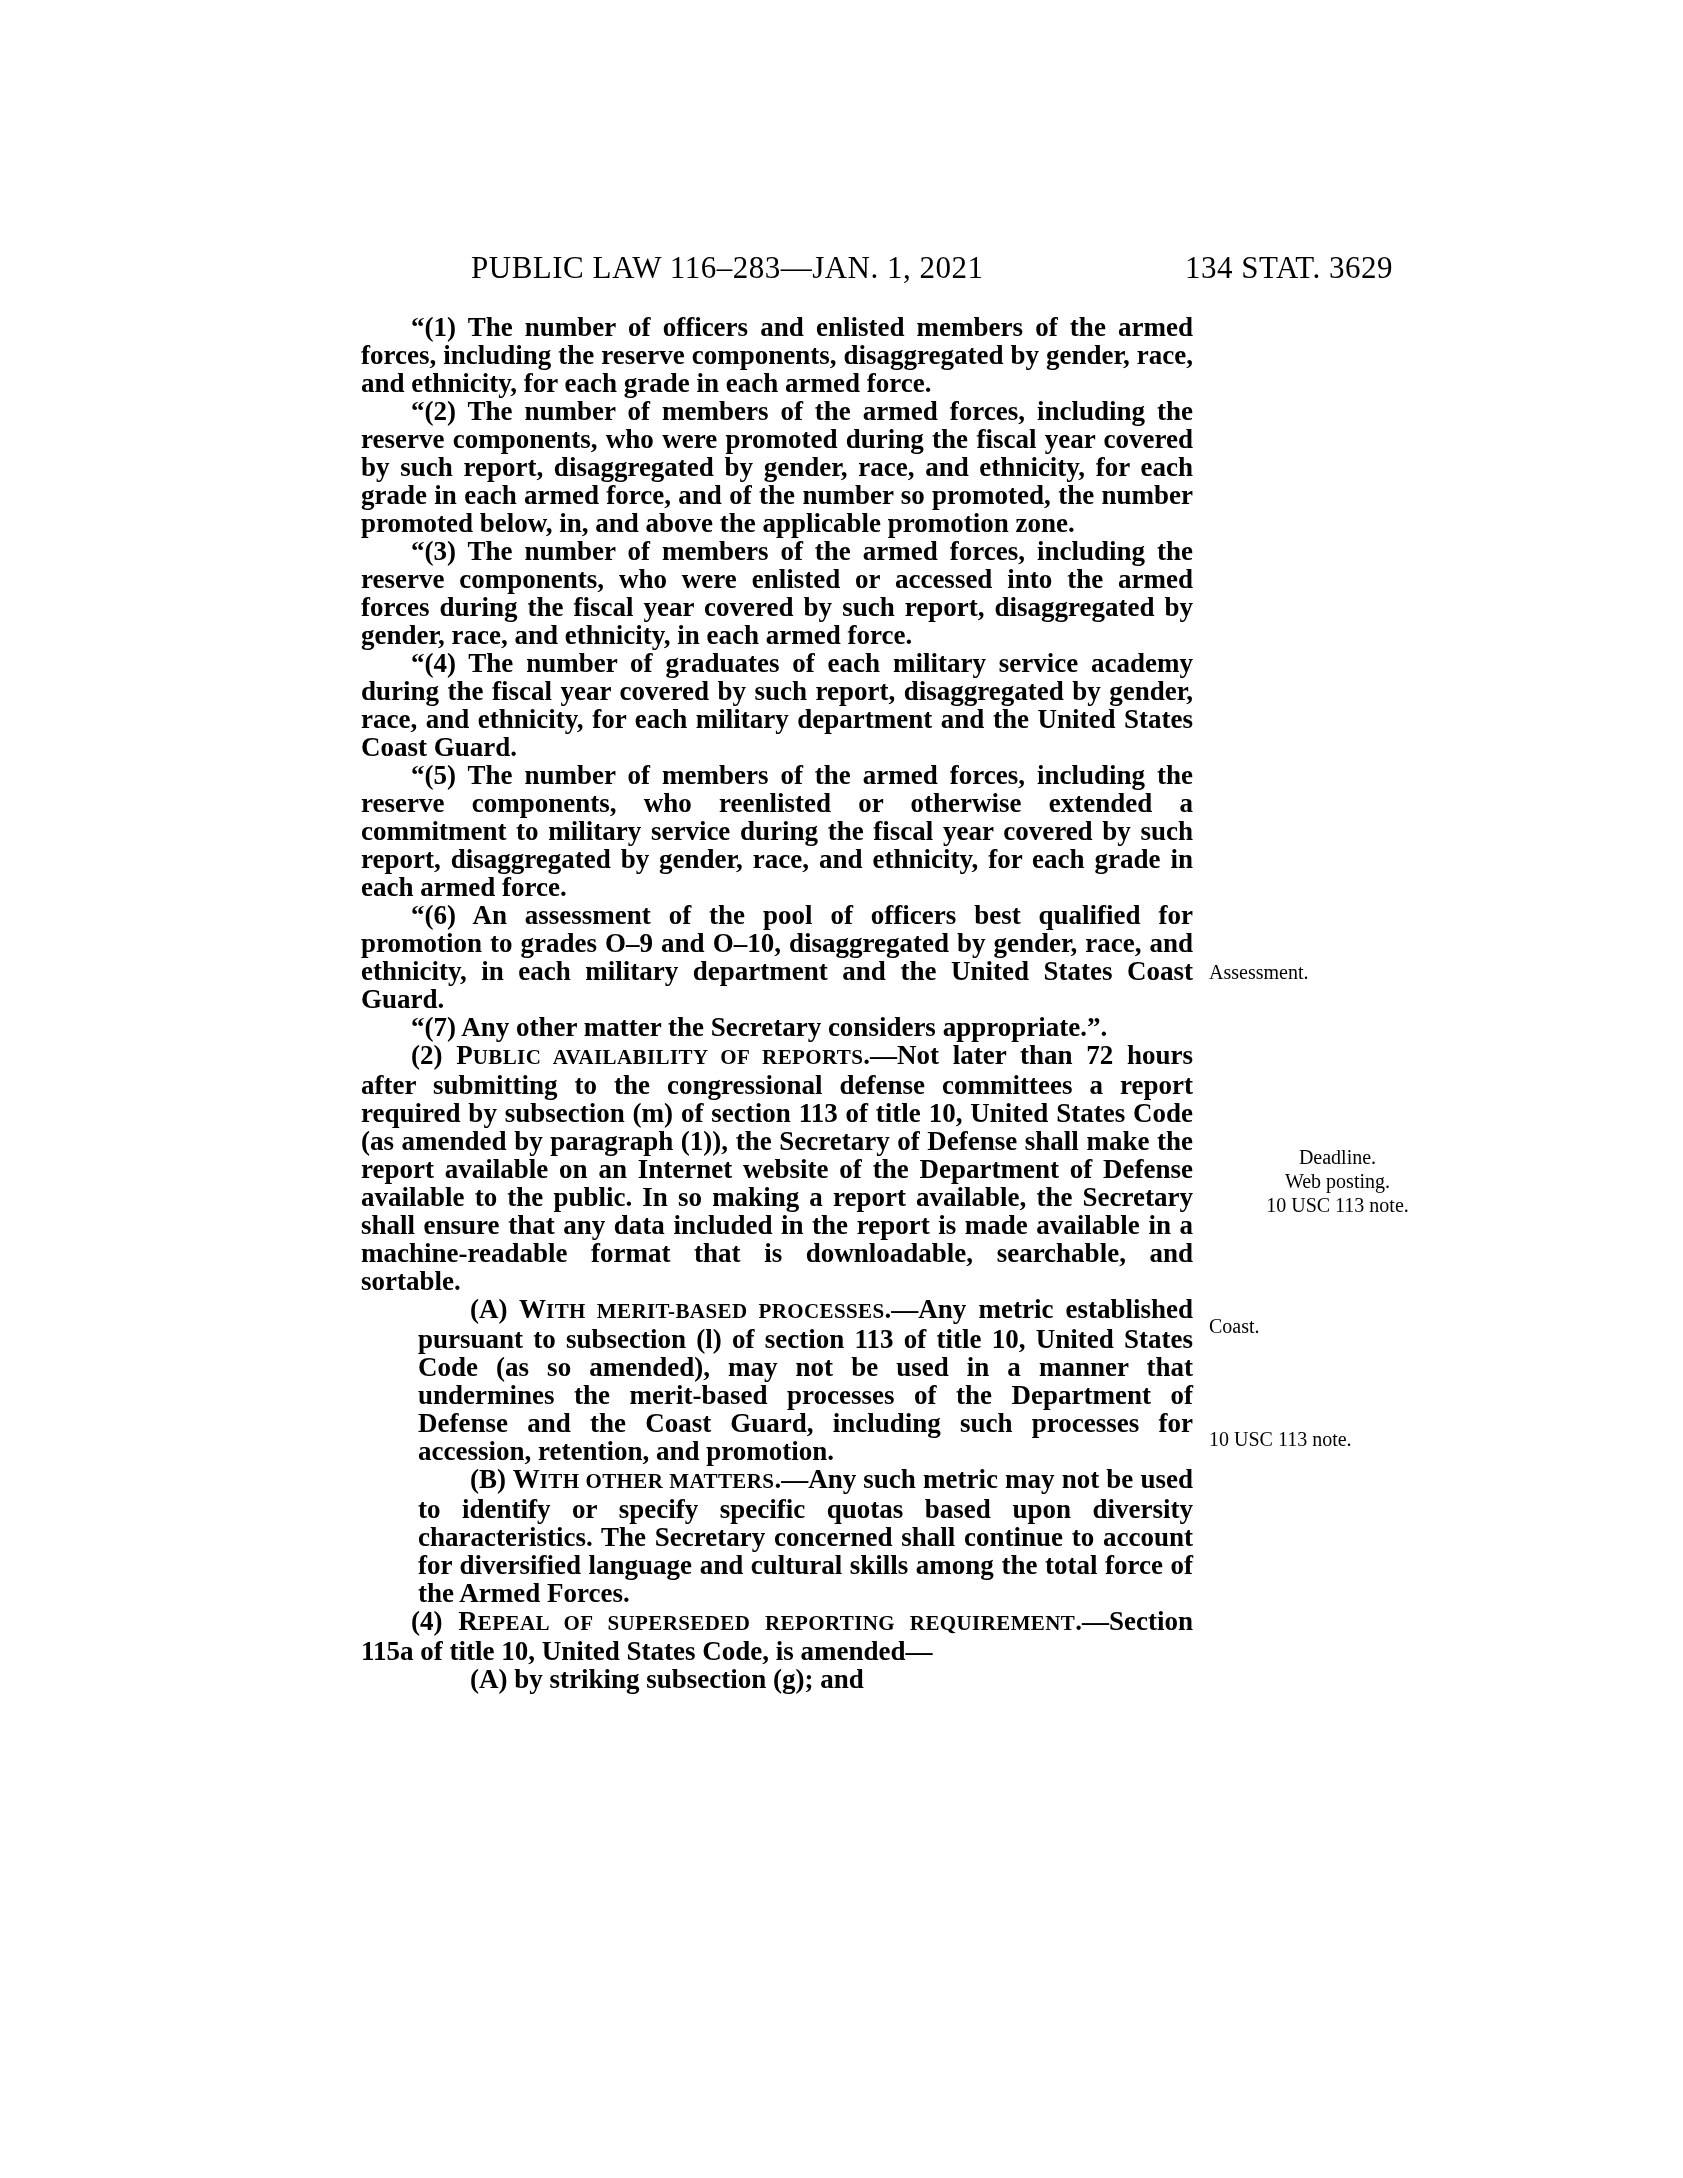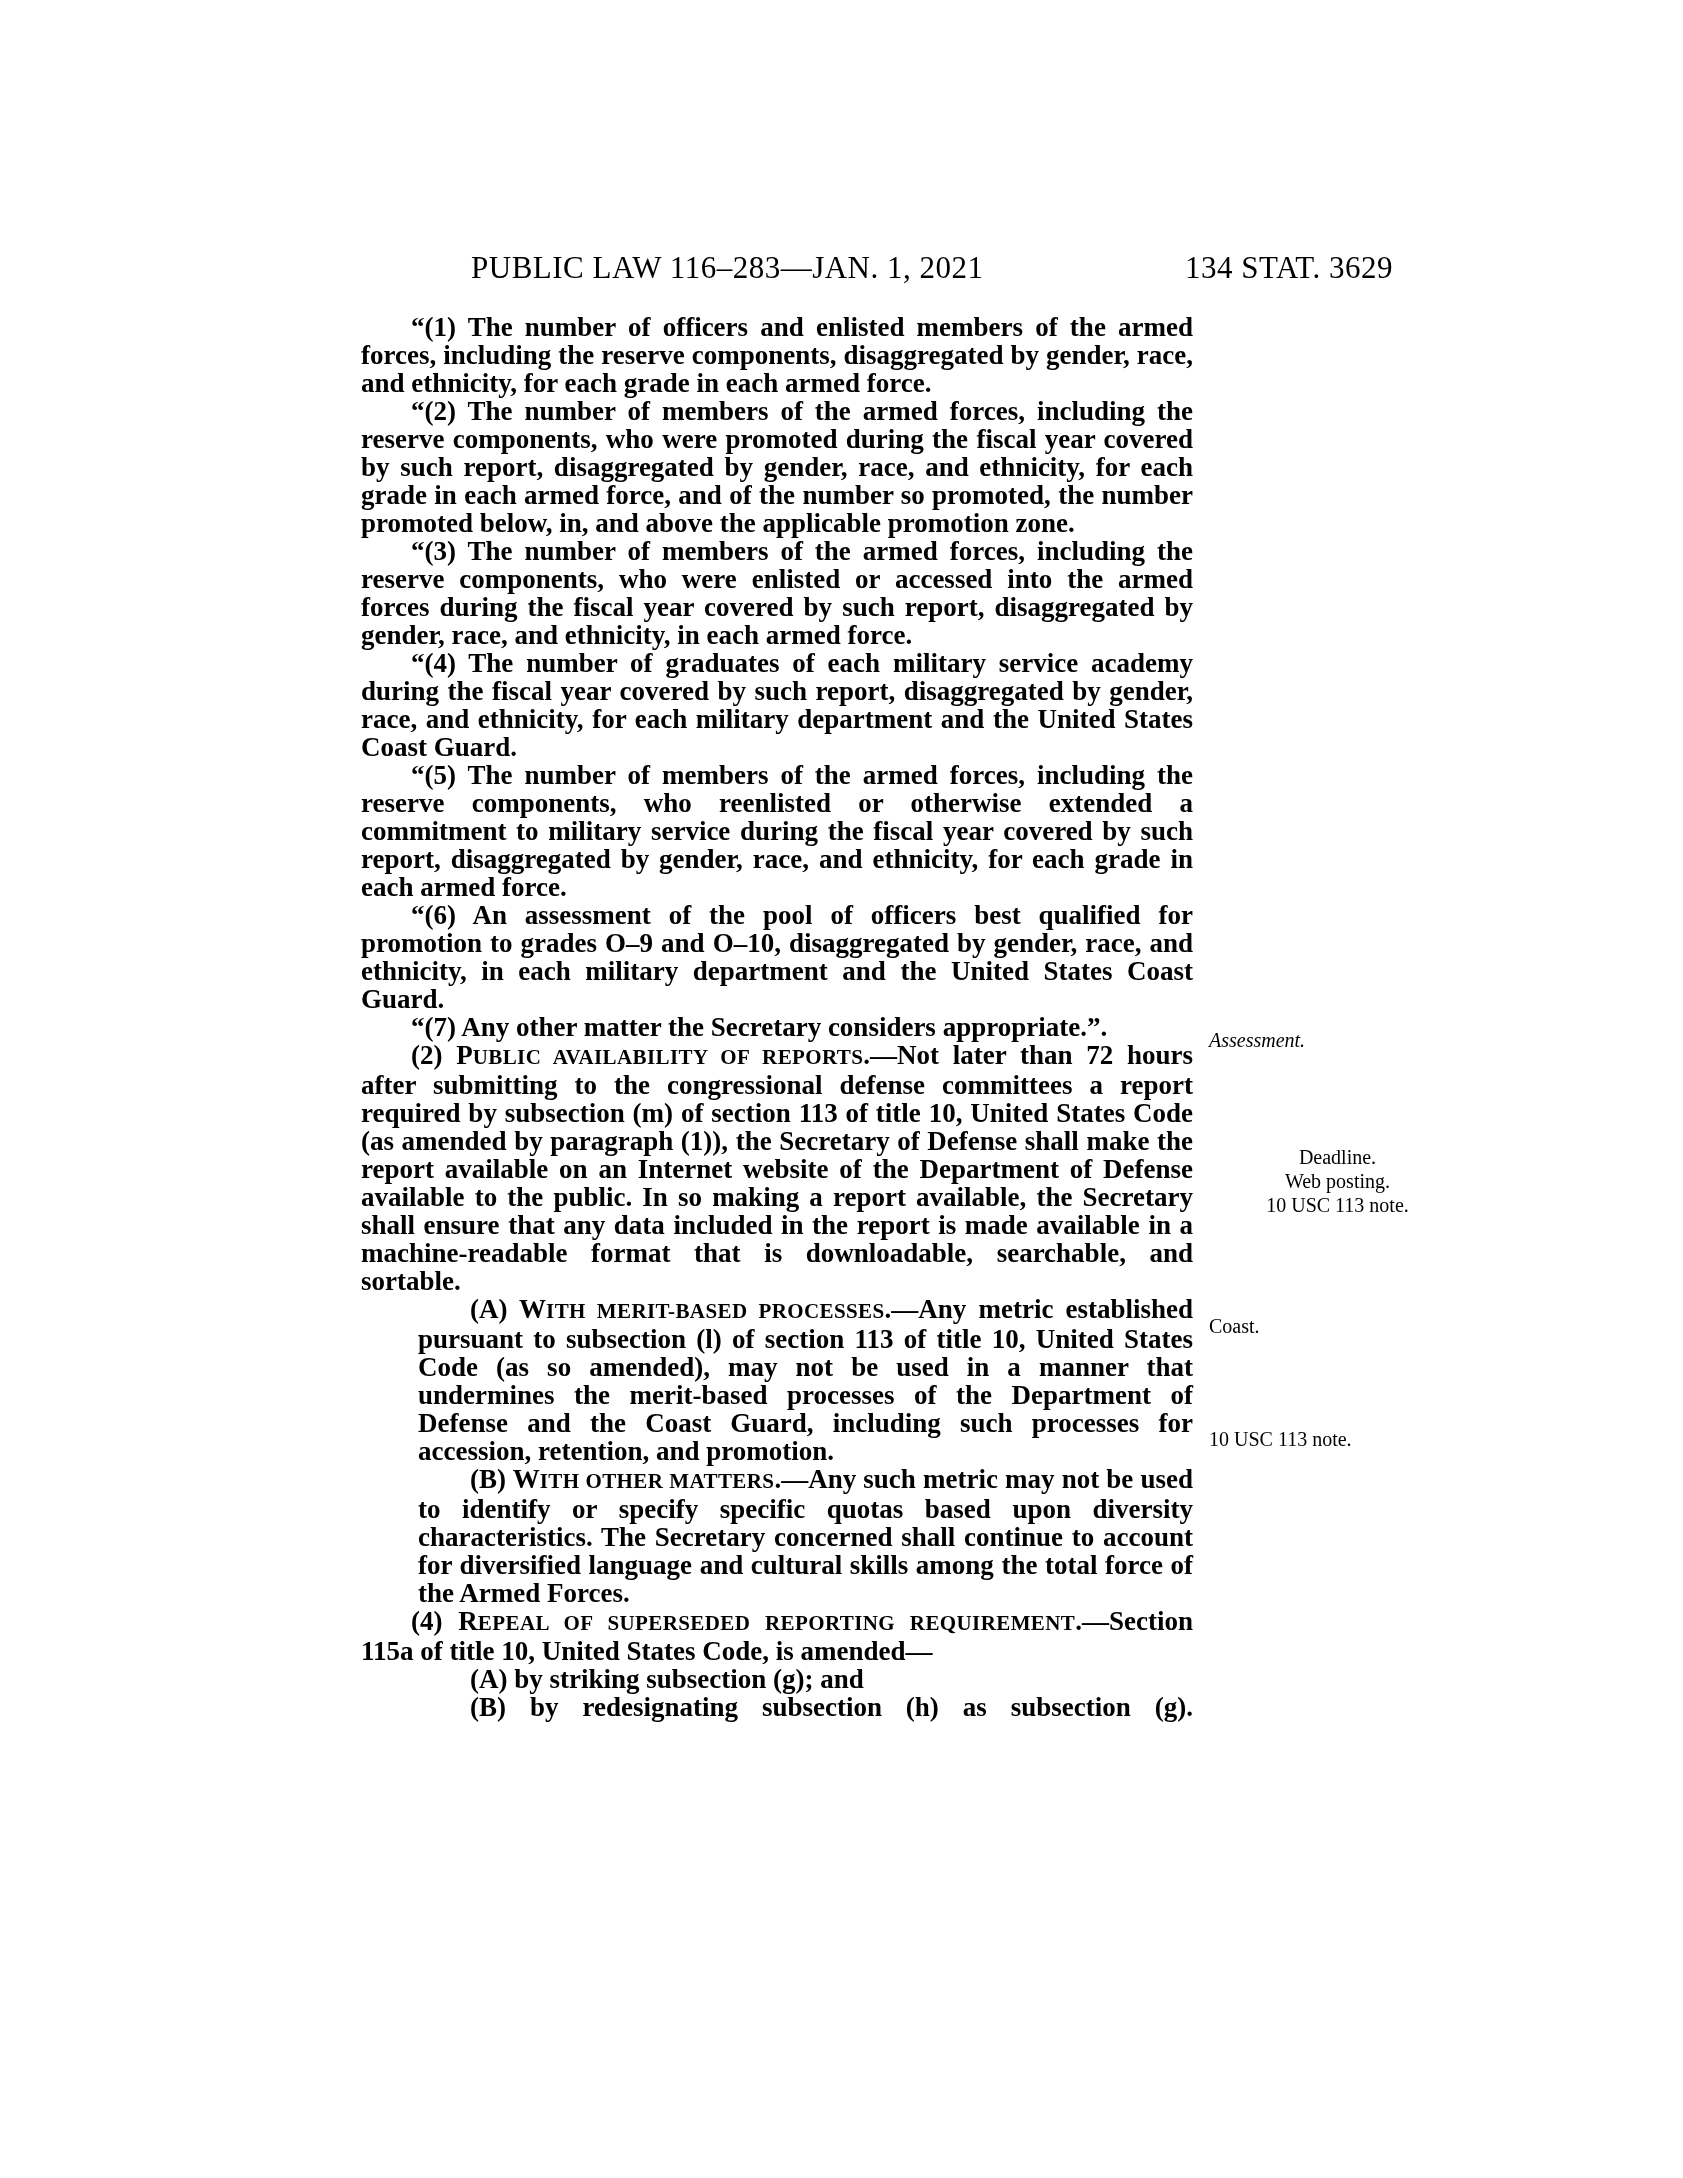--- a/index.html
+++ b/index.html
@@ -48,21 +48,21 @@
     letter-spacing: 0.4px;
   }
   .margin-note {
     position: absolute;
     left: 1209px;
     width: 257px;
     font-size: 20px;
     line-height: 24px;
     text-align: left;
   }
-  .note-assessment { top: 1028px; font-style: italic; }
+  .note-assessment { top: 960px; }
   .note-deadline-block { top: 1145px; text-align: center; }
   .note-data { top: 1314px; }
   .note-usc-bottom { top: 1427px; }
 </style>
 </head>
 <body>
 
 <div class="page">
 
   <div class="running-head">
@@ -82,21 +82,20 @@
     <p class="l1"><span>(2) </span><span>P</span><span class="sc">UBLIC AVAILABILITY OF REPORTS</span><span>.—Not later than 72 hours after submitting to the congressional defense committees a report required by subsection (m) of section 113 of title 10, United States Code (as amended by paragraph (1)), the Secretary of Defense shall make the report available on an Internet website of the Department of Defense available to the public. In so making a report available, the Secretary shall ensure that any data included in the report is made available in a machine-readable format that is downloadable, searchable, and sortable.</span></p>
 
 
     <p class="l2"><span>(A) </span><span>W</span><span class="sc">ITH MERIT-BASED PROCESSES</span><span>.—Any metric established pursuant to subsection (l) of section 113 of title 10, United States Code (as so amended), may not be used in a manner that undermines the merit-based processes of the Department of Defense and the Coast Guard, including such processes for accession, retention, and promotion.</span></p>
 
     <p class="l2"><span>(B) </span><span>W</span><span class="sc">ITH OTHER MATTERS</span><span>.—Any such metric may not be used to identify or specify specific quotas based upon diversity characteristics. The Secretary concerned shall continue to account for diversified language and cultural skills among the total force of the Armed Forces.</span></p>
 
     <p class="l1"><span>(4) </span><span>R</span><span class="sc">EPEAL OF SUPERSEDED REPORTING REQUIREMENT</span><span>.—Section 115a of title 10, United States Code, is amended—</span></p>
 
     <p class="l2"><span>(A) by striking subsection (g); and</span></p>
-    <p class="l2 stretch"><span>(B) by redesignating subsection (h) as subsection (g).</span></p>
   </div>
 
   <div class="margin-note note-assessment">
     <div>Assessment.</div>
   </div>
 
   <div class="margin-note note-deadline-block">
     <div>Deadline.</div>
     <div>Web posting.</div>
     <div>10 USC 113 note.</div>

